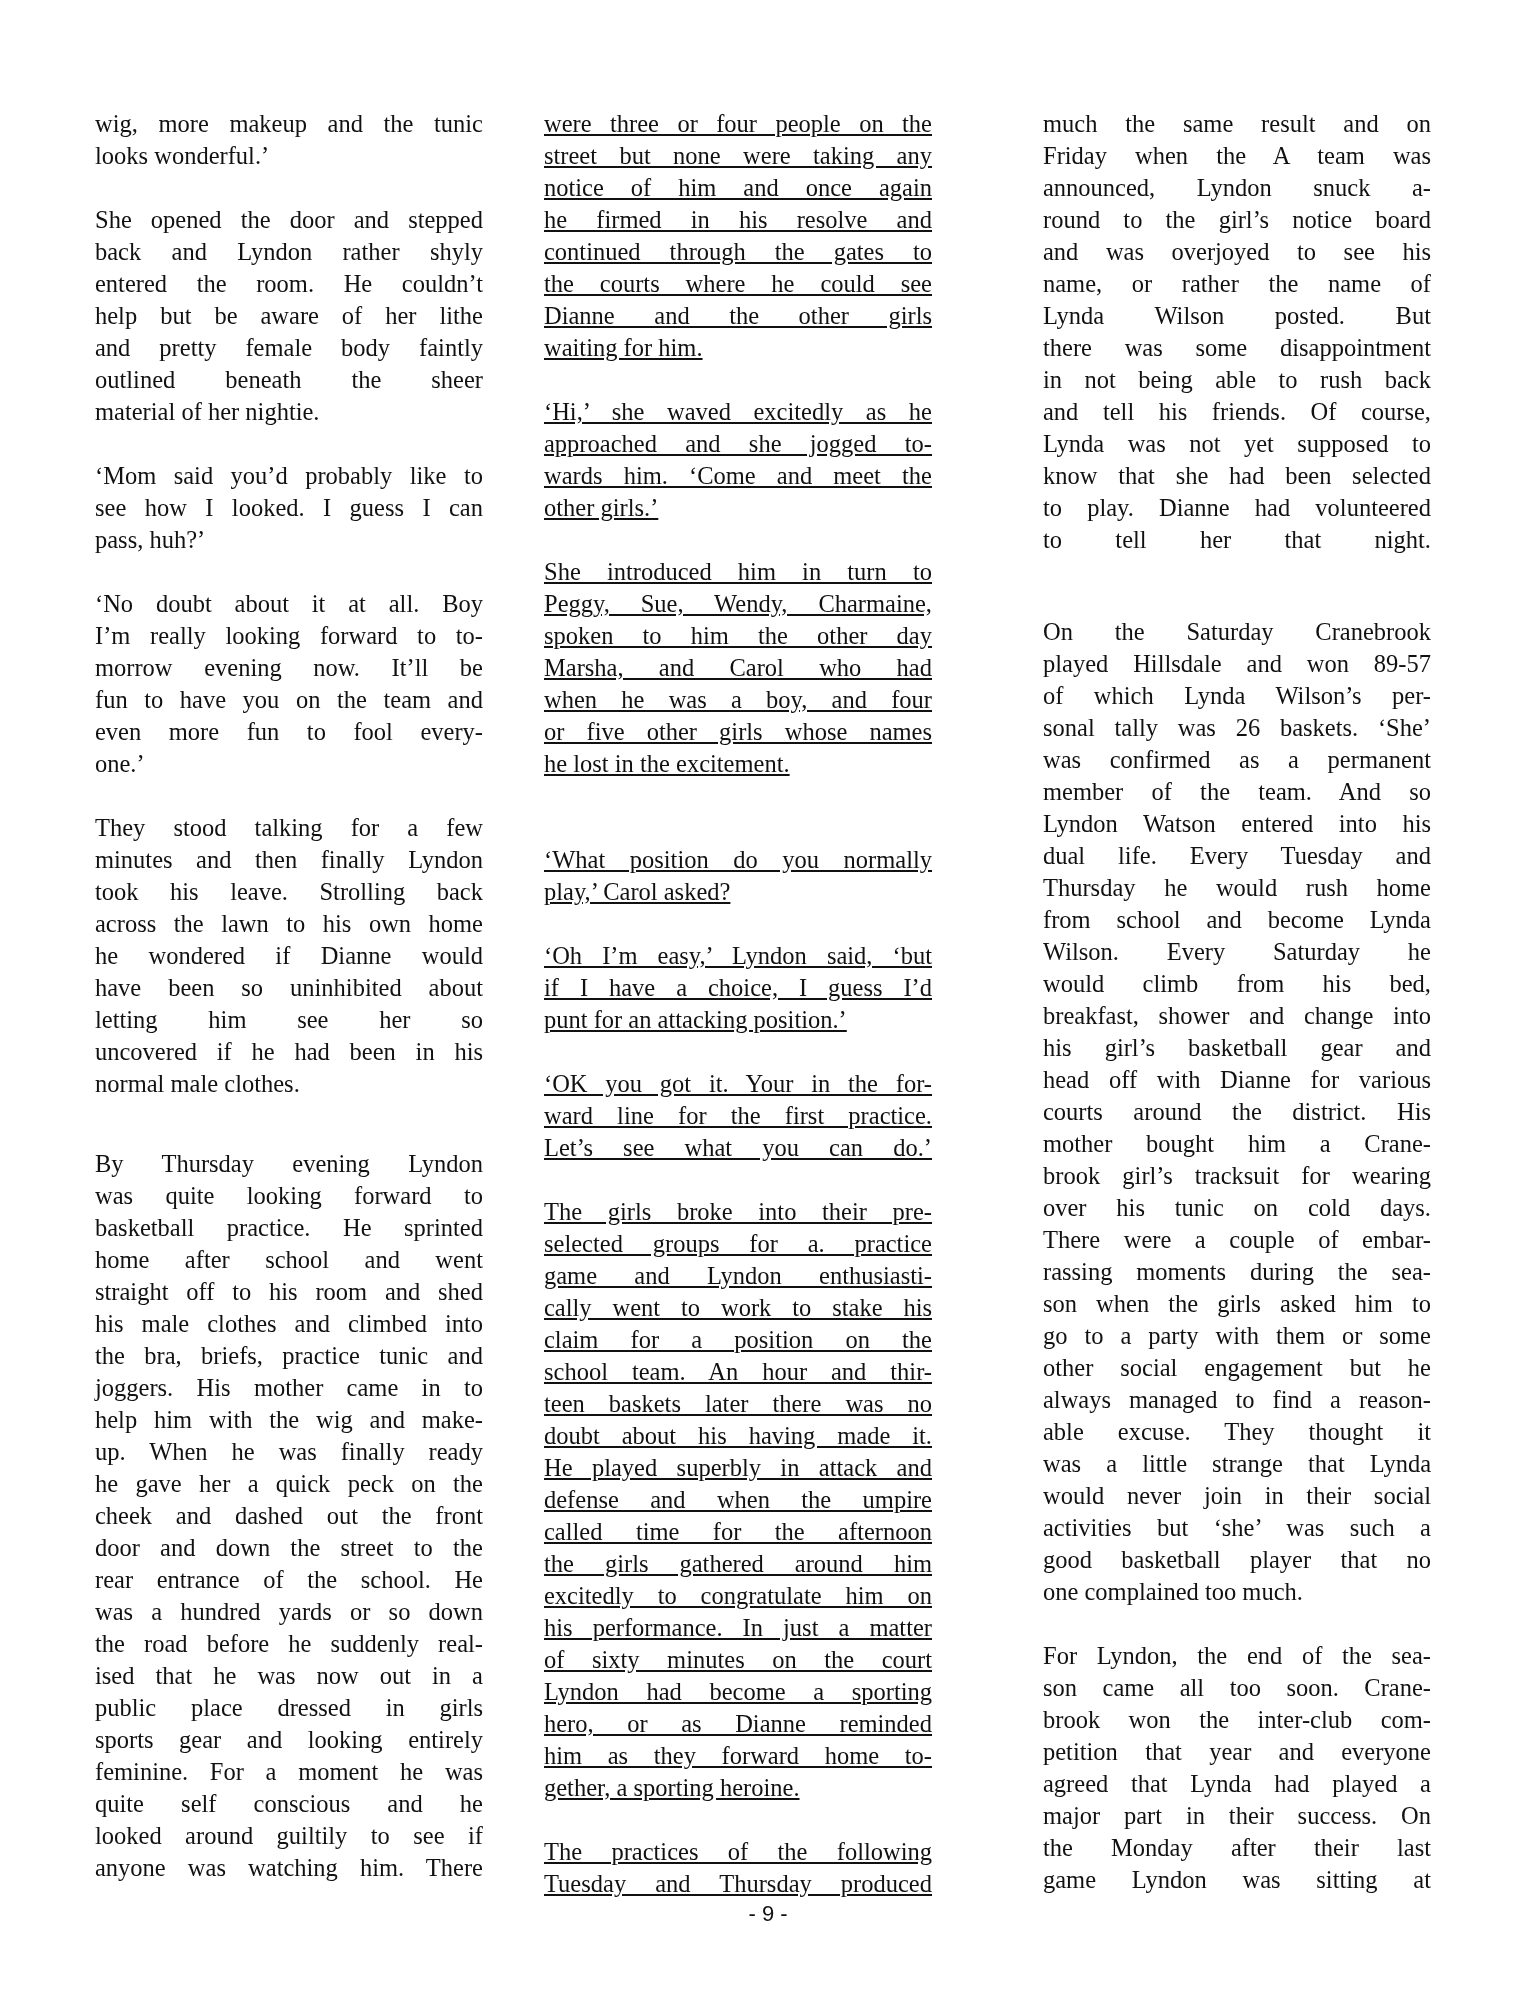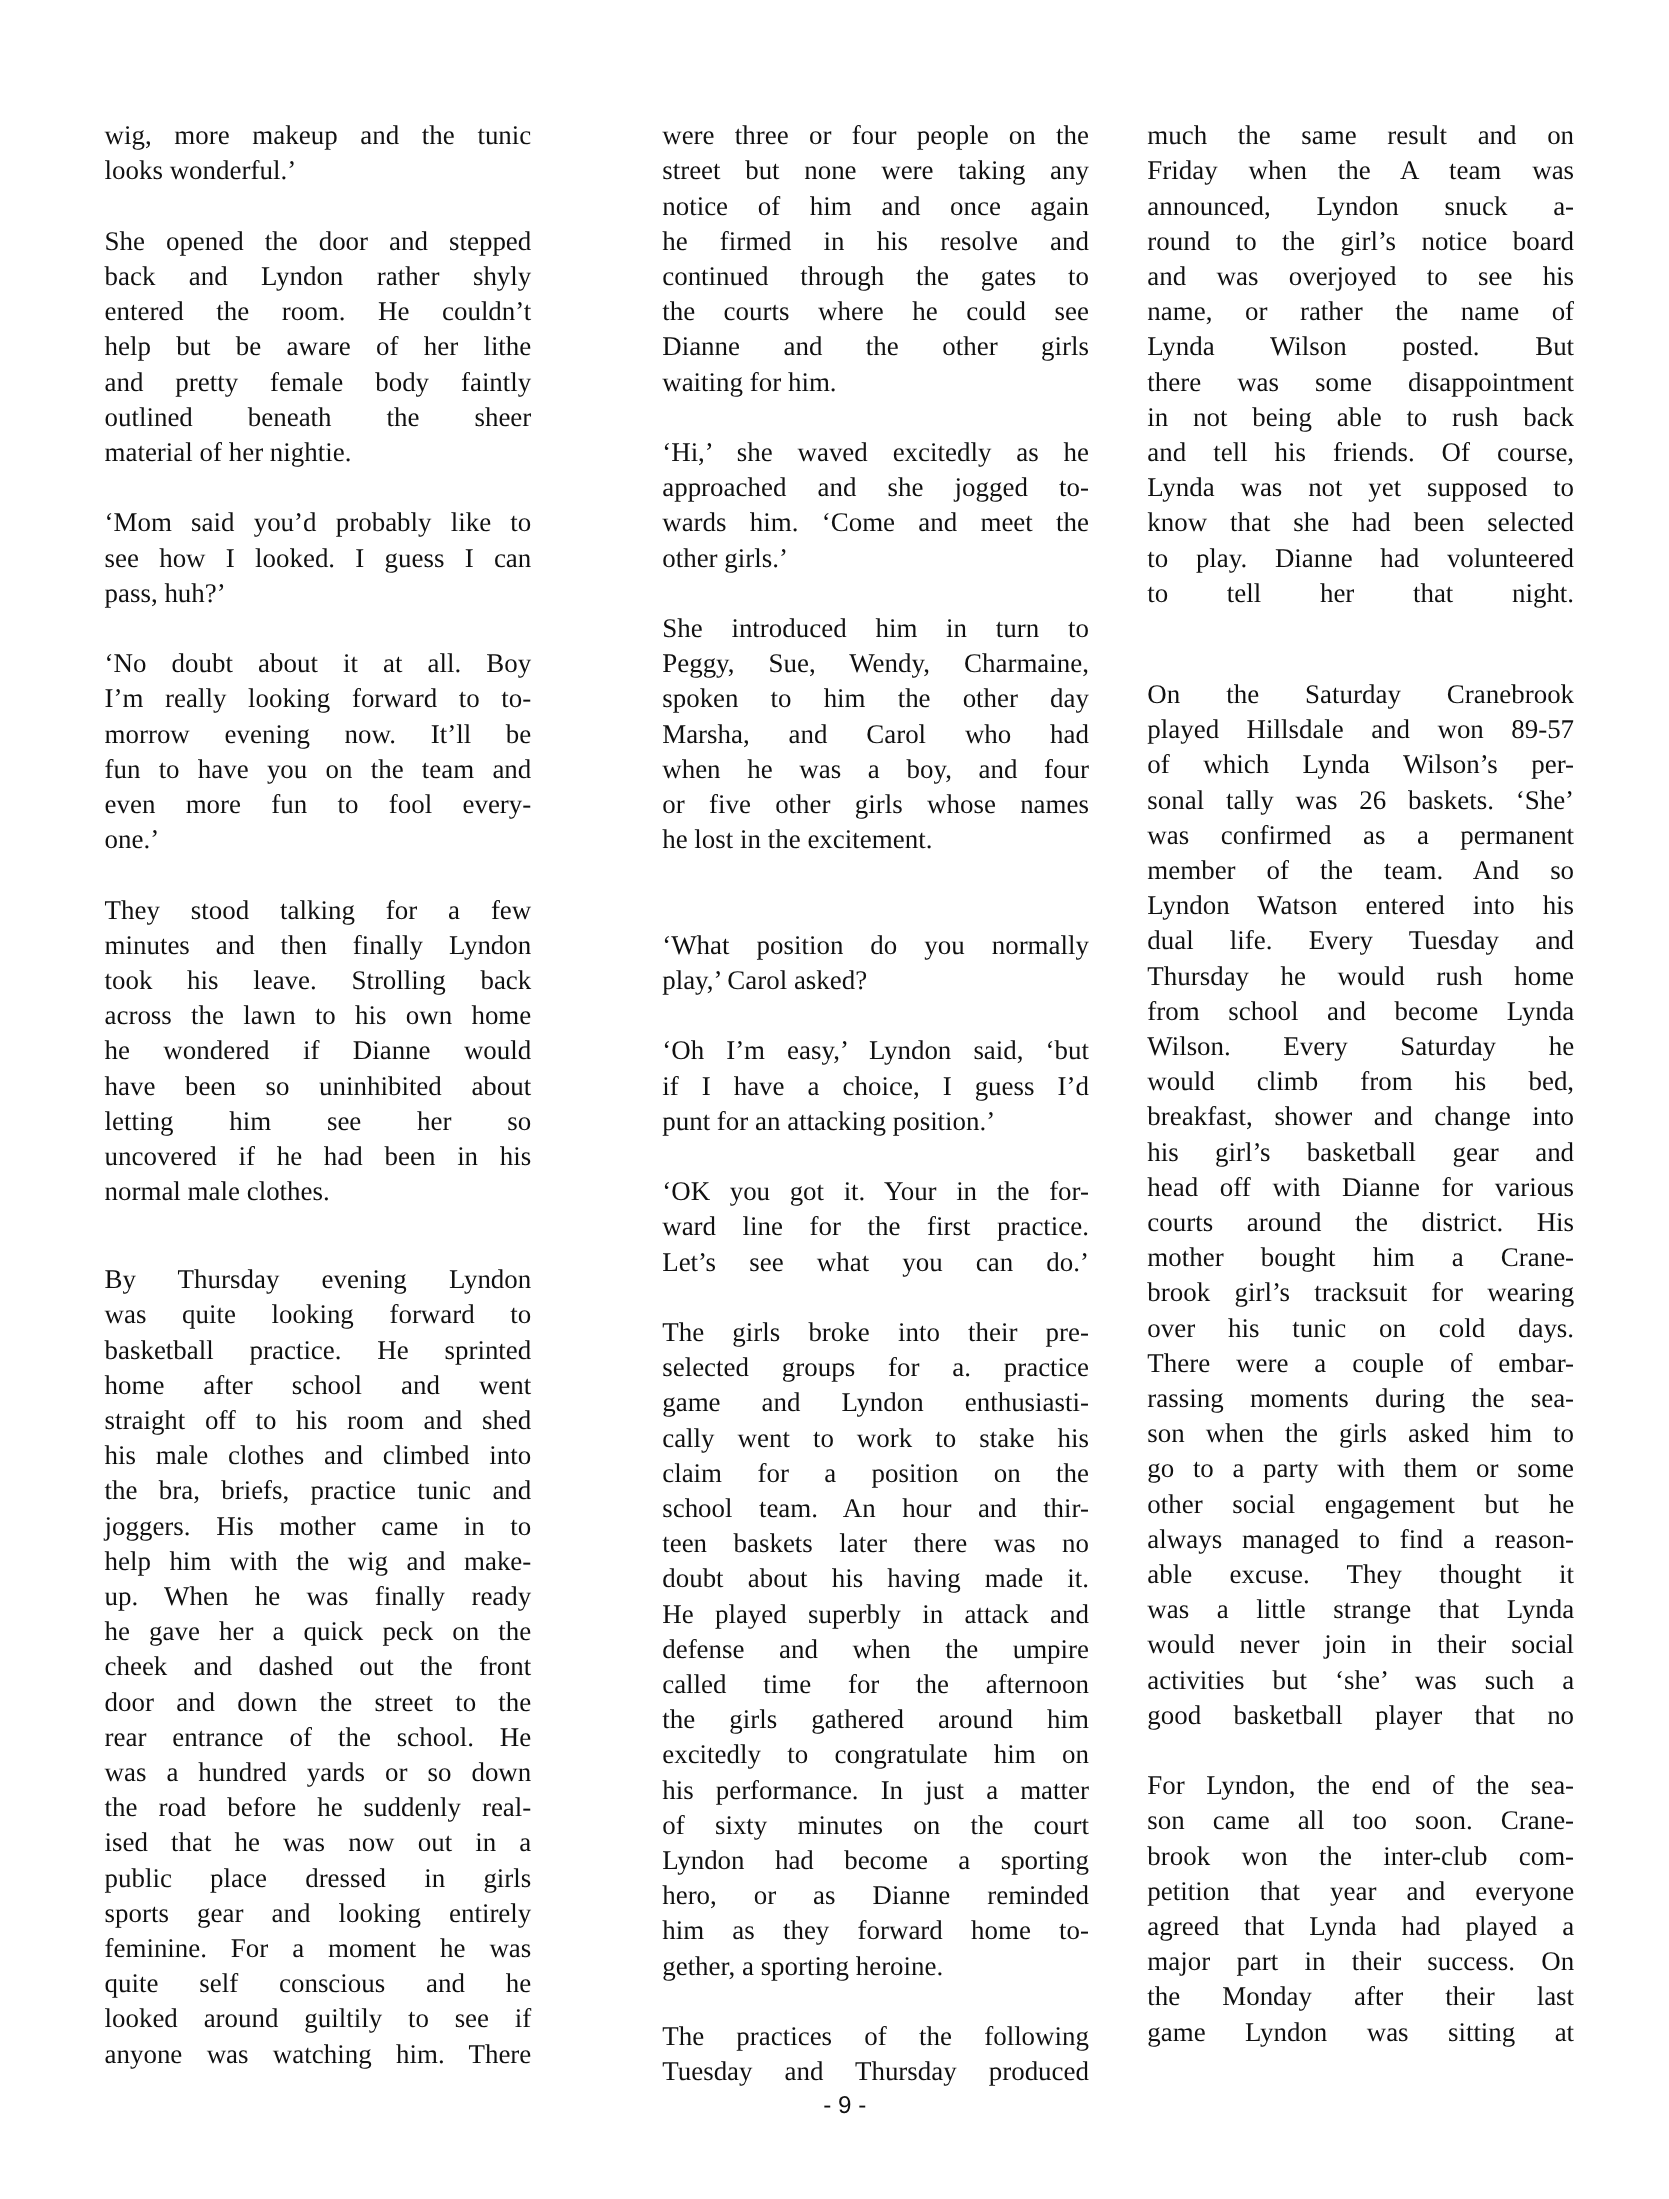--- a/index.html
+++ b/index.html
@@ -8,21 +8,21 @@
   .col {
     position: absolute;
     top: 108px;
     width: 388px;
     font-family: "Liberation Serif", "DejaVu Serif", serif;
     font-size: 24.5px;
     line-height: 32px;
     color: #111;
   }
   .col-left { left: 95px; }
-  .col-mid { left: 602px; }
+  .col-mid { left: 544px; text-decoration: underline; }
   .col-right { left: 1043px; }
   .para { margin: 0 0 32px 0; }
   .para.gap-lg { margin-bottom: 48px; }
   .para.gap-xl { margin-bottom: 48px; }
   .line {
     display: block;
     white-space: nowrap;
     text-align: justify;
     text-align-last: justify;
     height: 32px;
@@ -219,20 +219,21 @@
       <span class="line">rassing moments during the sea-</span>
       <span class="line">son when the girls asked him to</span>
       <span class="line">go to a party with them or some</span>
       <span class="line">other social engagement but he</span>
       <span class="line">always managed to find a reason-</span>
       <span class="line">able excuse.  They thought it</span>
       <span class="line">was a little strange that Lynda</span>
       <span class="line">would never join in their social</span>
       <span class="line">activities but ‘she’ was such a</span>
       <span class="line">good basketball player that no</span>
+      <span class="line last">one complained too much.</span>
     </p>
     <p class="para">
       <span class="line">For Lyndon, the end of the sea-</span>
       <span class="line">son came all too soon.  Crane-</span>
       <span class="line">brook won the inter-club com-</span>
       <span class="line">petition that year and everyone</span>
       <span class="line">agreed that Lynda had played a</span>
       <span class="line">major part in their success.  On</span>
       <span class="line">the Monday after their last</span>
       <span class="line">game Lyndon was sitting at</span>

